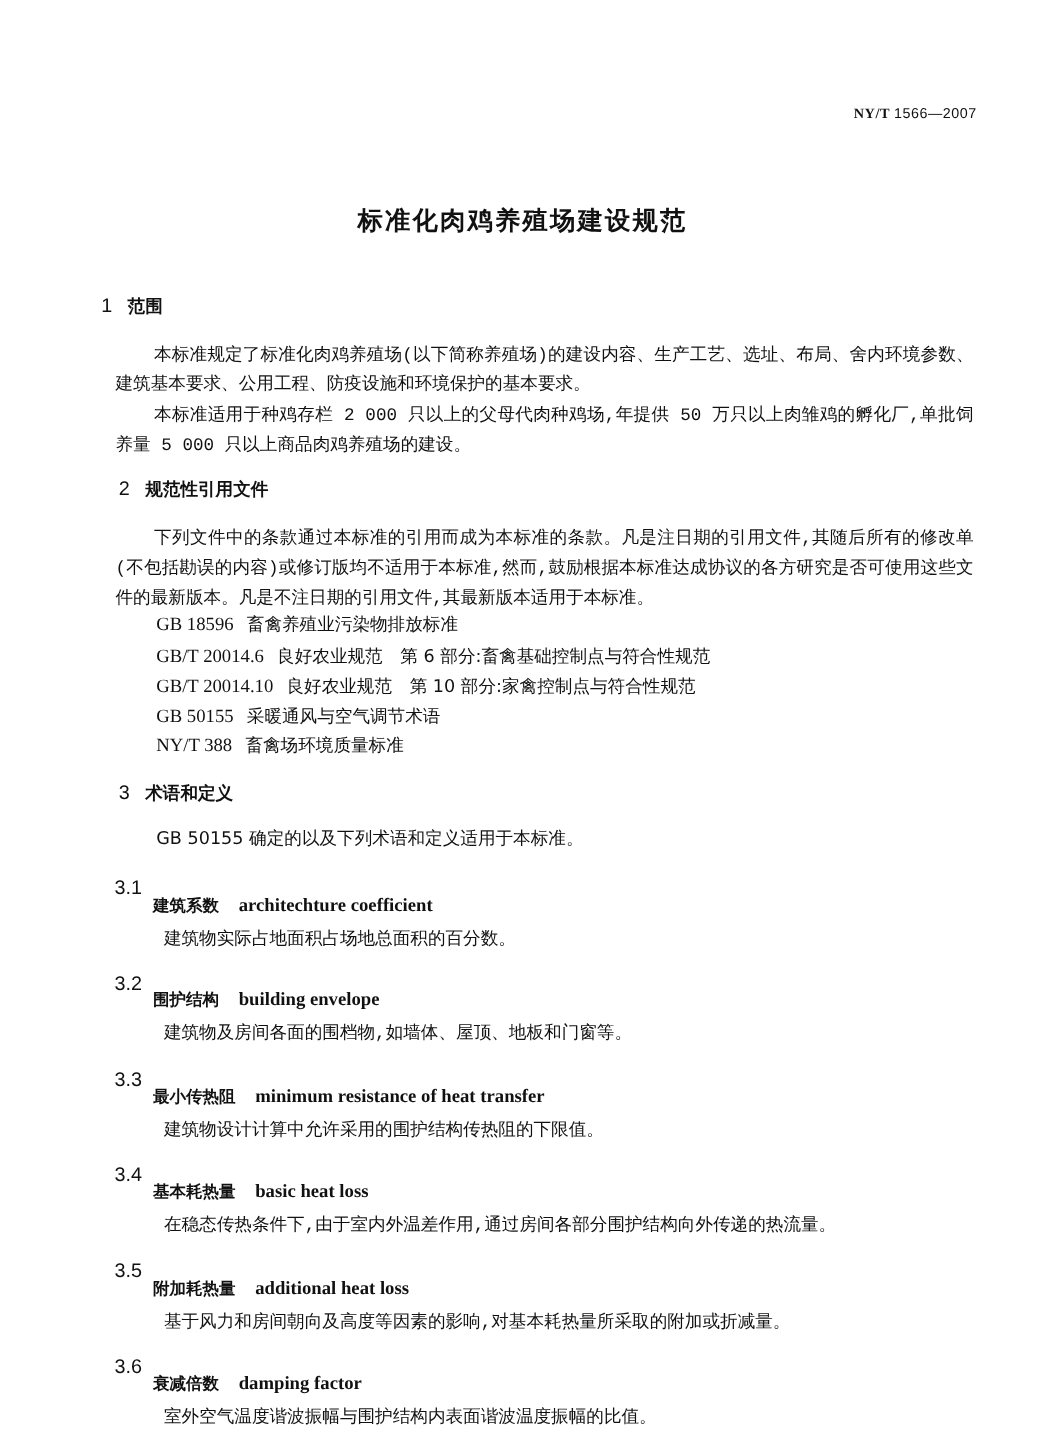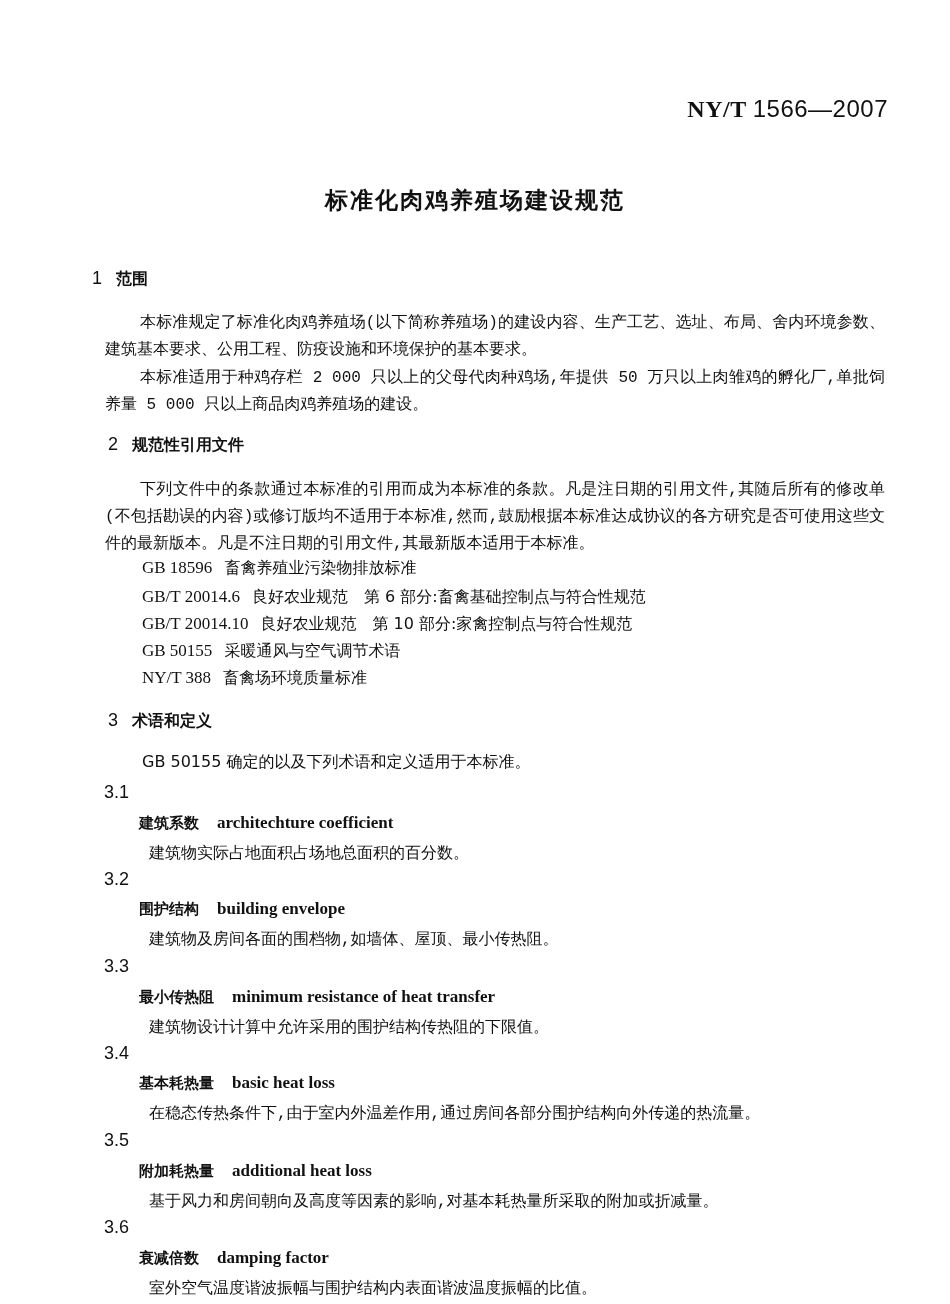--- a/index.html
+++ b/index.html
@@ -3,21 +3,21 @@
   <meta charset="utf-8">
   <style>
     html, body { margin: 0; padding: 0; background: #ffffff; }
     body {
       width: 950px; height: 1304px; position: relative; overflow: hidden;
       font-family: "DejaVu Serif", "Liberation Serif", serif;
       color: #111111;
     }
     .std-no {
       position: absolute; top: 95px; right: 62px;
-      font-family: "Liberation Serif", serif; font-size: 24px; font-weight: bold;
+      font-family: "Liberation Serif", serif; font-size: 13px; font-weight: bold;
       letter-spacing: 0.5px;
       text-align: right;
     }
     .std-no .num { font-family: "Liberation Sans", sans-serif; font-weight: normal; }
     .title {
       position: absolute; top: 185px; left: 0; width: 950px; text-align: center;
       font-family: "DejaVu Sans", sans-serif; font-weight: bold; font-size: 23px;
       letter-spacing: 2px;
     }
     .abs { position: absolute; white-space: nowrap; }
@@ -25,21 +25,21 @@
       font-family: "DejaVu Sans", sans-serif; font-size: 16px; font-weight: bold;
     }
     .h1 .num { font-family: "Liberation Sans", sans-serif; font-weight: normal; font-size: 18px; margin-right: 14px; }
     .para {
       font-family: Liberation Mono, monospace; font-size: 16px; line-height: 27px;
       left: 105px; width: 780px; white-space: normal; text-align: justify;
       text-indent: 35px;
     }
     .line { font-family: "DejaVu Sans", sans-serif; font-size: 16px; }
     .ref .code { font-family: "Liberation Serif", serif; font-size: 17px; margin-right: 12px; }
-    .clause-no { font-family: "Liberation Sans", sans-serif; font-size: 18px; left: 104px; }
+    .clause-no { font-family: "Liberation Sans", sans-serif; font-size: 18px; left: 104px; margin-top: 15px; }
     .term { left: 139px; font-size: 15px; font-weight: bold; }
     .term .cn { font-family: "DejaVu Sans", sans-serif; margin-right: 18px; }
     .term .en { font-family: "Liberation Serif", serif; font-size: 17px; }
     .def { left: 149px; font-family: Liberation Mono, monospace; }
   </style>
 </head>
 <body>
 
 <div class="std-no">
   <span>NY/T</span>
@@ -83,21 +83,21 @@
 <div class="abs clause-no" style="top:782px;">3.1</div>
 <div class="abs term" style="top:813px;">
   <span class="cn">建筑系数</span><span class="en">architechture coefficient</span>
 </div>
 <div class="abs line def" style="top:843px;">建筑物实际占地面积占场地总面积的百分数。</div>
 
 <div class="abs clause-no" style="top:869px;">3.2</div>
 <div class="abs term" style="top:899px;">
   <span class="cn">围护结构</span><span class="en">building envelope</span>
 </div>
-<div class="abs line def" style="top:929px;">建筑物及房间各面的围档物,如墙体、屋顶、最小传热阻。</div>
+<div class="abs line def" style="top:929px;">建筑物及房间各面的围档物,如墙体、屋顶、地板和门窗等。</div>
 
 <div class="abs clause-no" style="top:956px;">3.3</div>
 <div class="abs term" style="top:987px;">
   <span class="cn">最小传热阻</span><span class="en">minimum resistance of heat transfer</span>
 </div>
 <div class="abs line def" style="top:1017px;">建筑物设计计算中允许采用的围护结构传热阻的下限值。</div>
 
 <div class="abs clause-no" style="top:1043px;">3.4</div>
 <div class="abs term" style="top:1073px;">
   <span class="cn">基本耗热量</span><span class="en">basic heat loss</span>

